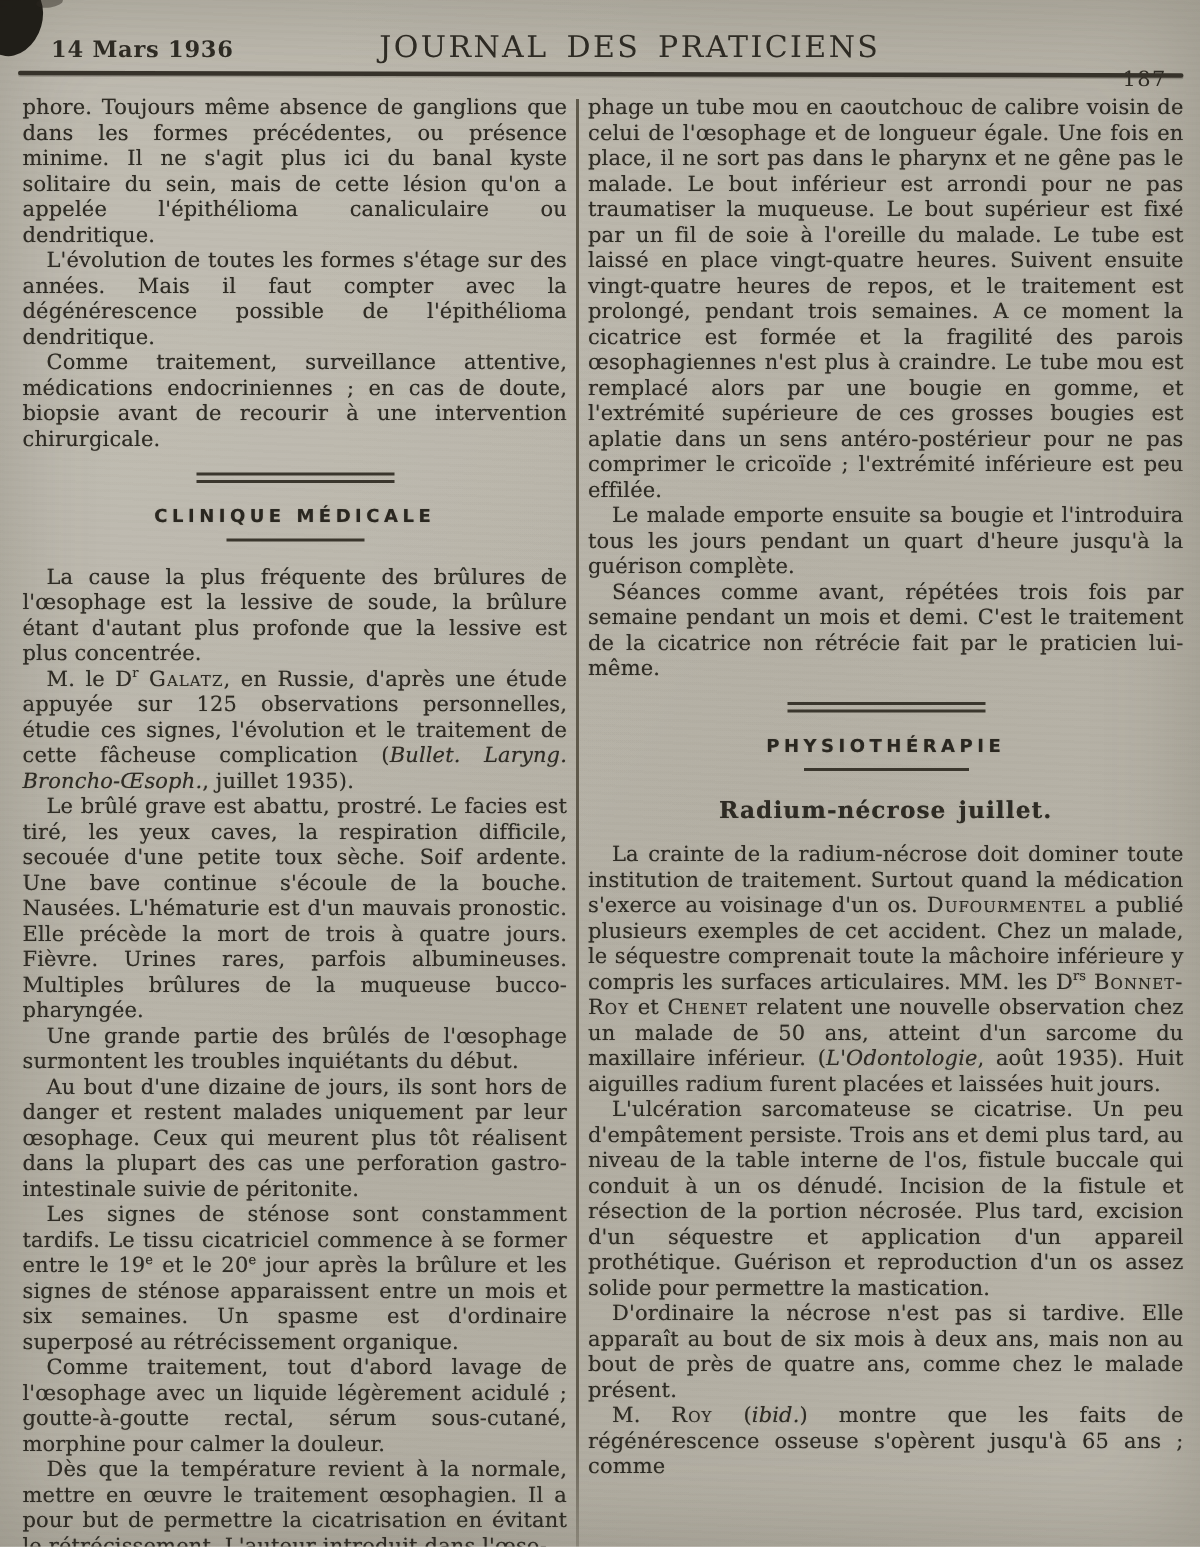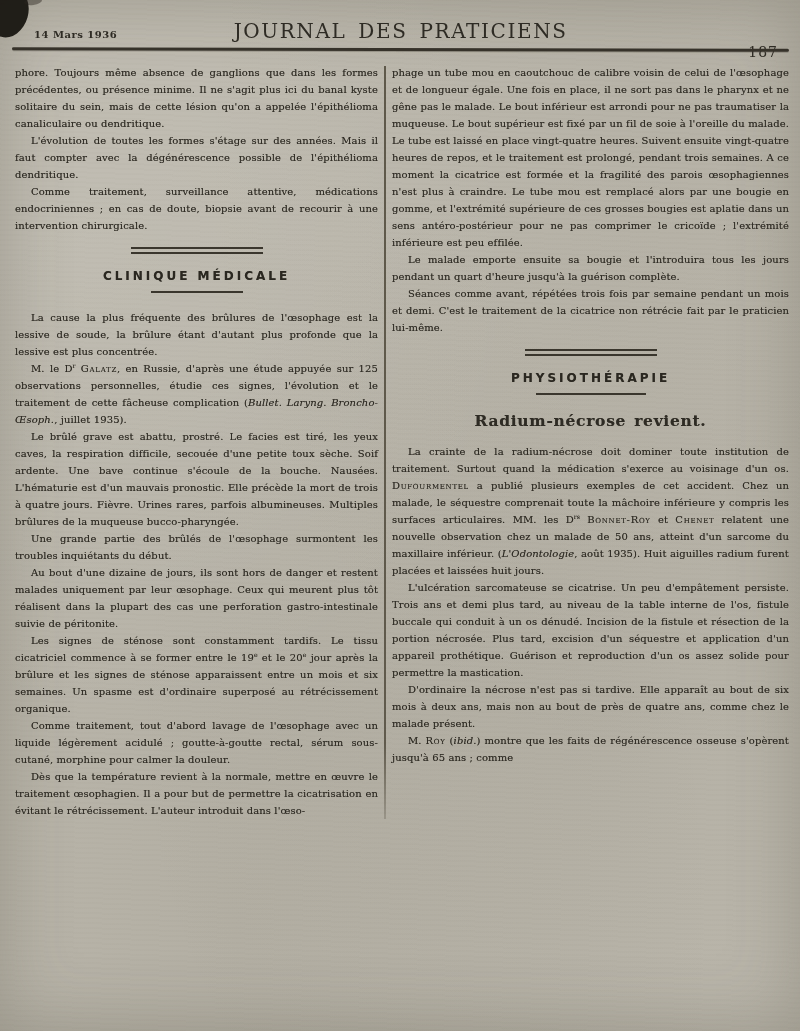--- a/index.html
+++ b/index.html
@@ -15,36 +15,36 @@
           repeating-linear-gradient(2deg, rgba(120,114,98,0.03) 0 2px, rgba(0,0,0,0) 2px 5px);
         box-shadow:inset 0 0 70px rgba(70,64,52,0.28);
         color:#2e2b24;}
   
   .ink-blob{position:absolute;top:-12px;left:-10px;width:38px;height:50px;
         background:#16130e;border-radius:42% 58% 62% 38%;transform:rotate(16deg);opacity:.93;}
   .ink-streak{position:absolute;top:-2px;left:24px;width:18px;height:7px;
         background:#2a261e;border-radius:50%;opacity:.45;transform:rotate(-8deg);}
   
   .hdr{display:flex;align-items:baseline;padding:19px 16px 0 34px;}
-  .hdr .date{font-weight:bold;font-size:10px;letter-spacing:.5px;white-space:nowrap;}
+  .hdr .date{font-weight:bold;font-size:15px;letter-spacing:.5px;white-space:nowrap;}
   .hdr .journal{flex:1;text-align:center;font-weight:normal;font-size:20px;
         letter-spacing:1.6px;word-spacing:4px;padding-right:30px;}
   .hdr .pagenum{width:64px;text-align:right;font-size:14px;letter-spacing:1px;
         position:relative;top:19px;padding-right:6px;}
   .hdr-rule{height:3px;background:#36322a;margin:5px 11px 0 12px;
         transform:rotate(0.12deg);border-radius:2px;
         box-shadow:0 1px 0 rgba(54,50,42,.25);}
   
   .columns{display:flex;align-items:stretch;padding:13px 11px 0 15px;}
   .col{text-align:justify;}
   .col.left{width:363px;}
   .col.right{flex:1;padding-left:1px;}
   .divider{width:2px;background:linear-gradient(#4e4839 4%, #514b3d 90%, rgba(80,74,60,.3));
         margin:2px 5px 0 6px;opacity:.85;}
-  p{margin:0;text-indent:16px;font-size:10px;line-height:17px;
+  p{margin:0;text-indent:16px;font-size:14px;line-height:17px;
         letter-spacing:.1px;text-shadow:0 0 .5px rgba(42,38,30,.55);}
   p.flush{text-indent:0;}
   .sep{width:132px;margin:13px auto 15px;height:3px;box-sizing:content-box;
         border-top:2px solid #3a362d;border-bottom:2px solid #3a362d;}
   h2{font-family:"DejaVu Sans","Liberation Sans",sans-serif;font-weight:bold;
         font-size:12px;letter-spacing:3px;text-align:center;margin:0 0 8px;
         color:#2a2720;text-shadow:0 0 .6px rgba(40,36,28,.5);}
   .h-rule{height:2px;background:#3a362d;margin:0 auto 16px;}
   .h-rule.w1{width:92px;}
   .h-rule.w2{width:110px;}
@@ -95,21 +95,21 @@
 
     <div class="col right">
       <div>
           <p class="flush">phage un tube mou en caoutchouc de calibre voisin de celui de l'œsophage et de longueur égale. Une fois en place, il ne sort pas dans le pharynx et ne gêne pas le malade. Le bout inférieur est arrondi pour ne pas traumatiser la muqueuse. Le bout supérieur est fixé par un fil de soie à l'oreille du malade. Le tube est laissé en place vingt-quatre heures. Suivent ensuite vingt-quatre heures de repos, et le traitement est prolongé, pendant trois semaines. A ce moment la cicatrice est formée et la fragilité des parois œsophagiennes n'est plus à craindre. Le tube mou est remplacé alors par une bougie en gomme, et l'extrémité supérieure de ces grosses bougies est aplatie dans un sens antéro-postérieur pour ne pas comprimer le cricoïde ; l'extrémité inférieure est peu effilée.</p>
           <p>Le malade emporte ensuite sa bougie et l'introduira tous les jours pendant un quart d'heure jusqu'à la guérison complète.</p>
           <p>Séances comme avant, répétées trois fois par semaine pendant un mois et demi. C'est le traitement de la cicatrice non rétrécie fait par le praticien lui-même.</p>
         </div>
       <div class="sep"></div>
       <h2>PHYSIOTHÉRAPIE</h2>
       <div class="h-rule w2"></div>
-      <h3>Radium-nécrose revient.</h3>
+      <h3>Radium-nécrose juillet.</h3>
       <div>
           <p>La crainte de la radium-nécrose doit dominer toute institution de traitement. Surtout quand la médication s'exerce au voisinage d'un os. <span class="sc">Dufourmentel</span> a publié plusieurs exemples de cet accident. Chez un malade, le séquestre comprenait toute la mâchoire inférieure y compris les surfaces articulaires. MM. les D<span class="sup">rs</span> <span class="sc">Bonnet-Roy</span> et <span class="sc">Chenet</span> relatent une nouvelle observation chez un malade de 50 ans, atteint d'un sarcome du maxillaire inférieur. (<span class="it">L'Odontologie</span>, août 1935). Huit aiguilles radium furent placées et laissées huit jours.</p>
           <p>L'ulcération sarcomateuse se cicatrise. Un peu d'empâtement persiste. Trois ans et demi plus tard, au niveau de la table interne de l'os, fistule buccale qui conduit à un os dénudé. Incision de la fistule et résection de la portion nécrosée. Plus tard, excision d'un séquestre et application d'un appareil prothétique. Guérison et reproduction d'un os assez solide pour permettre la mastication.</p>
           <p>D'ordinaire la nécrose n'est pas si tardive. Elle apparaît au bout de six mois à deux ans, mais non au bout de près de quatre ans, comme chez le malade présent.</p>
           <p>M. <span class="sc">Roy</span> (<span class="it">ibid.</span>) montre que les faits de régénérescence osseuse s'opèrent jusqu'à 65 ans ; comme</p>
         </div>
     </div>
 
   </div>
 </div>

